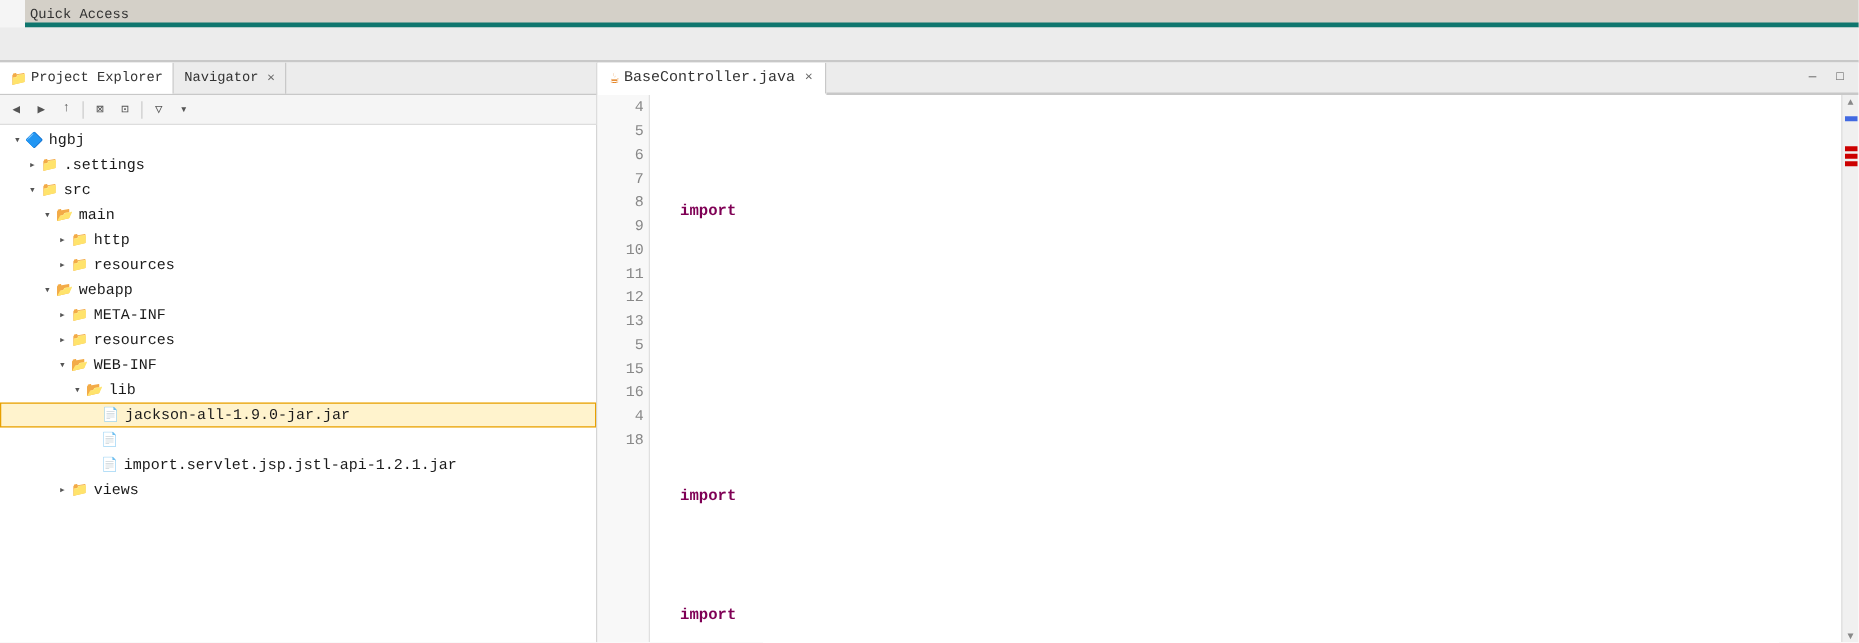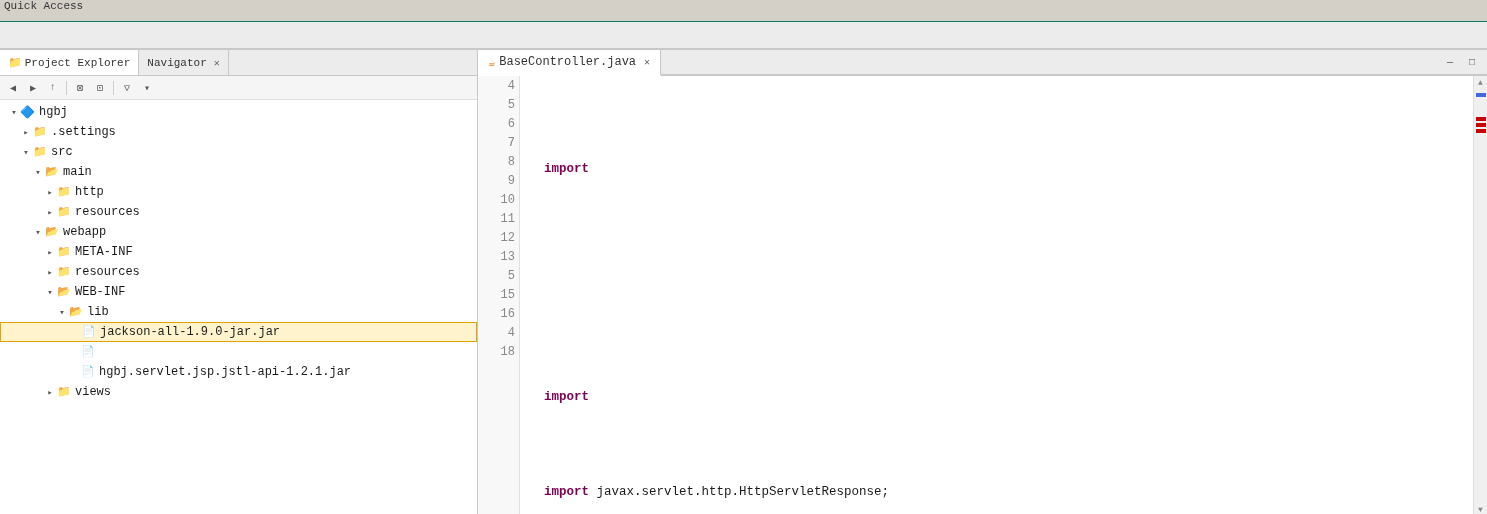--- a/index.html
+++ b/index.html
@@ -11,26 +11,27 @@
       overflow: hidden;
       display: flex;
       flex-direction: column;
     }
 
     
     .top-bar {
       height: 22px;
       background: #d4d0c8;
       display: flex;
-      align-items: flex-start;
-      border-bottom: 1px solid #0f766e;
+      align-items: flex-end;
+      border-bottom: 4px solid #0f766e;
       padding: 0 4px;
       gap: 4px;
       font-size: 11px;
       color: #333;
+      margin-left: 20px;
     }
 
     
     .tab-bar {
       height: 28px;
       background: #ececec;
       display: flex;
       align-items: stretch;
       border-bottom: 2px solid #c8c8c8;
     }
@@ -379,21 +380,21 @@
       <div class="tree-item">
         <span class="tree-indent" style="width:64px;"></span>
         <span class="tree-arrow" style="width:12px;"></span>
         <span class="tree-icon jar-icon" style="font-size:11px;">📄</span>
       </div>
 
       <div class="tree-item">
         <span class="tree-indent" style="width:64px;"></span>
         <span class="tree-arrow" style="width:12px;"></span>
         <span class="tree-icon jar-icon" style="font-size:11px;">📄</span>
-        <span>hgbj.servlet.jsp.jstl-api-1.2.1.jar</span>
+        <span>import.servlet.jsp.jstl-api-1.2.1.jar</span>
       </div>
 
       <div class="tree-item">
         <span class="tree-indent" style="width:40px;"></span>
         <span class="tree-arrow">▸</span>
         <span class="tree-icon folder-icon">📁</span>
         <span>views</span>
       </div>
 
     </div>
@@ -449,21 +450,21 @@
 
         
         <div class="code-line">
           <span class="line-gutter"></span>
           <span class="kw">import</span>
         </div>
 
         
         <div class="code-line">
           <span class="line-gutter"></span>
-          <span class="kw">import</span><span> javax.servlet.http.HttpServletResponse;</span>
+          <span class="kw">import</span>
         </div>
 
         
         
 
         
         
 
         
         

